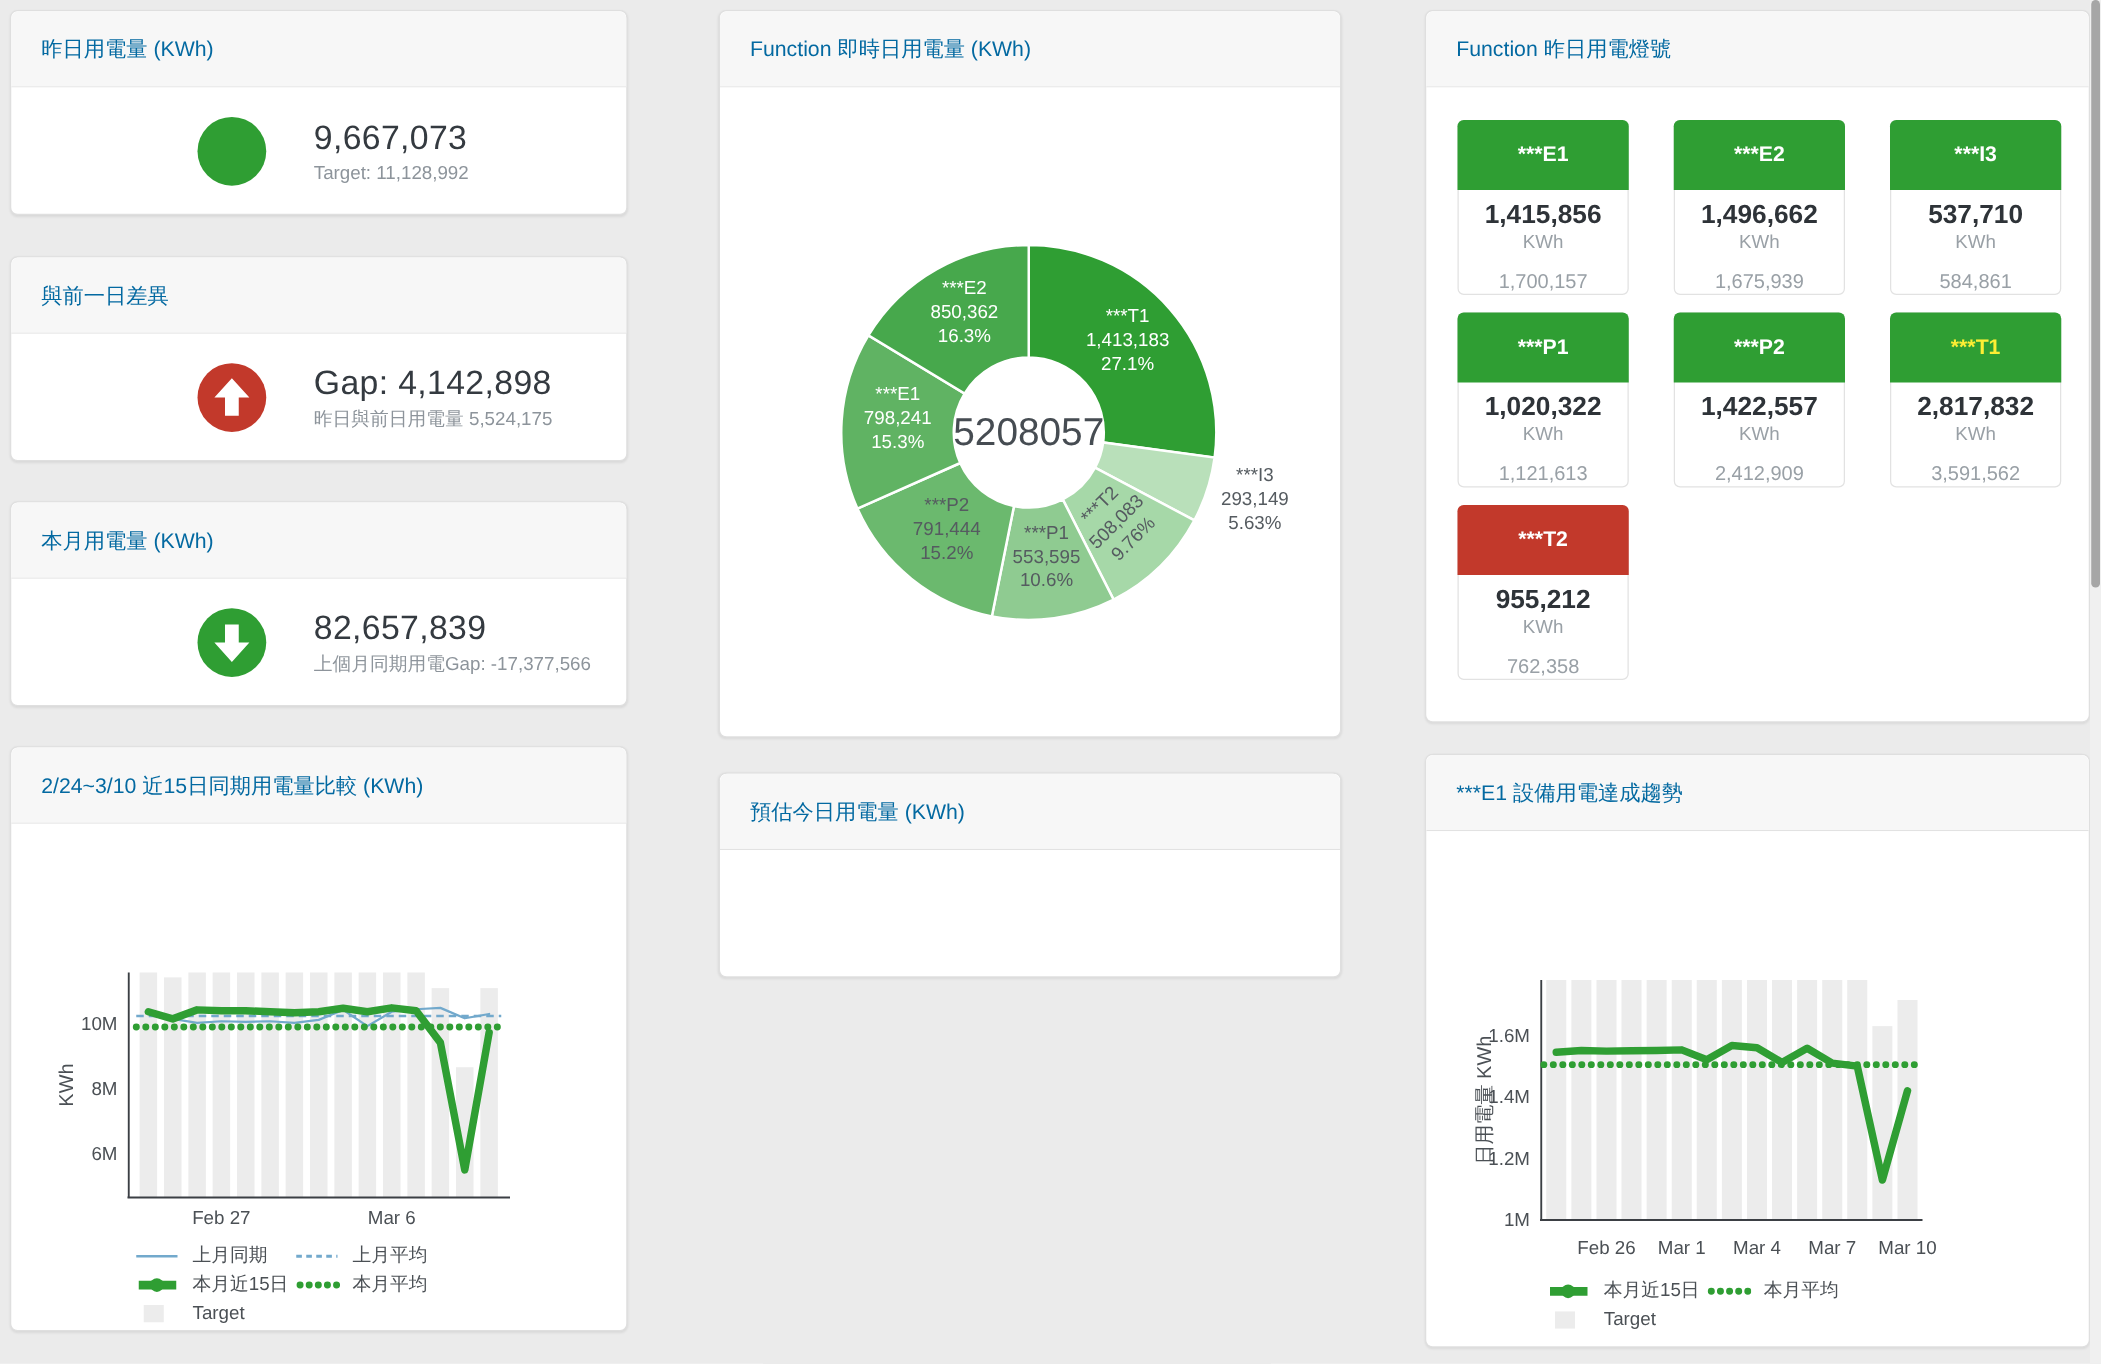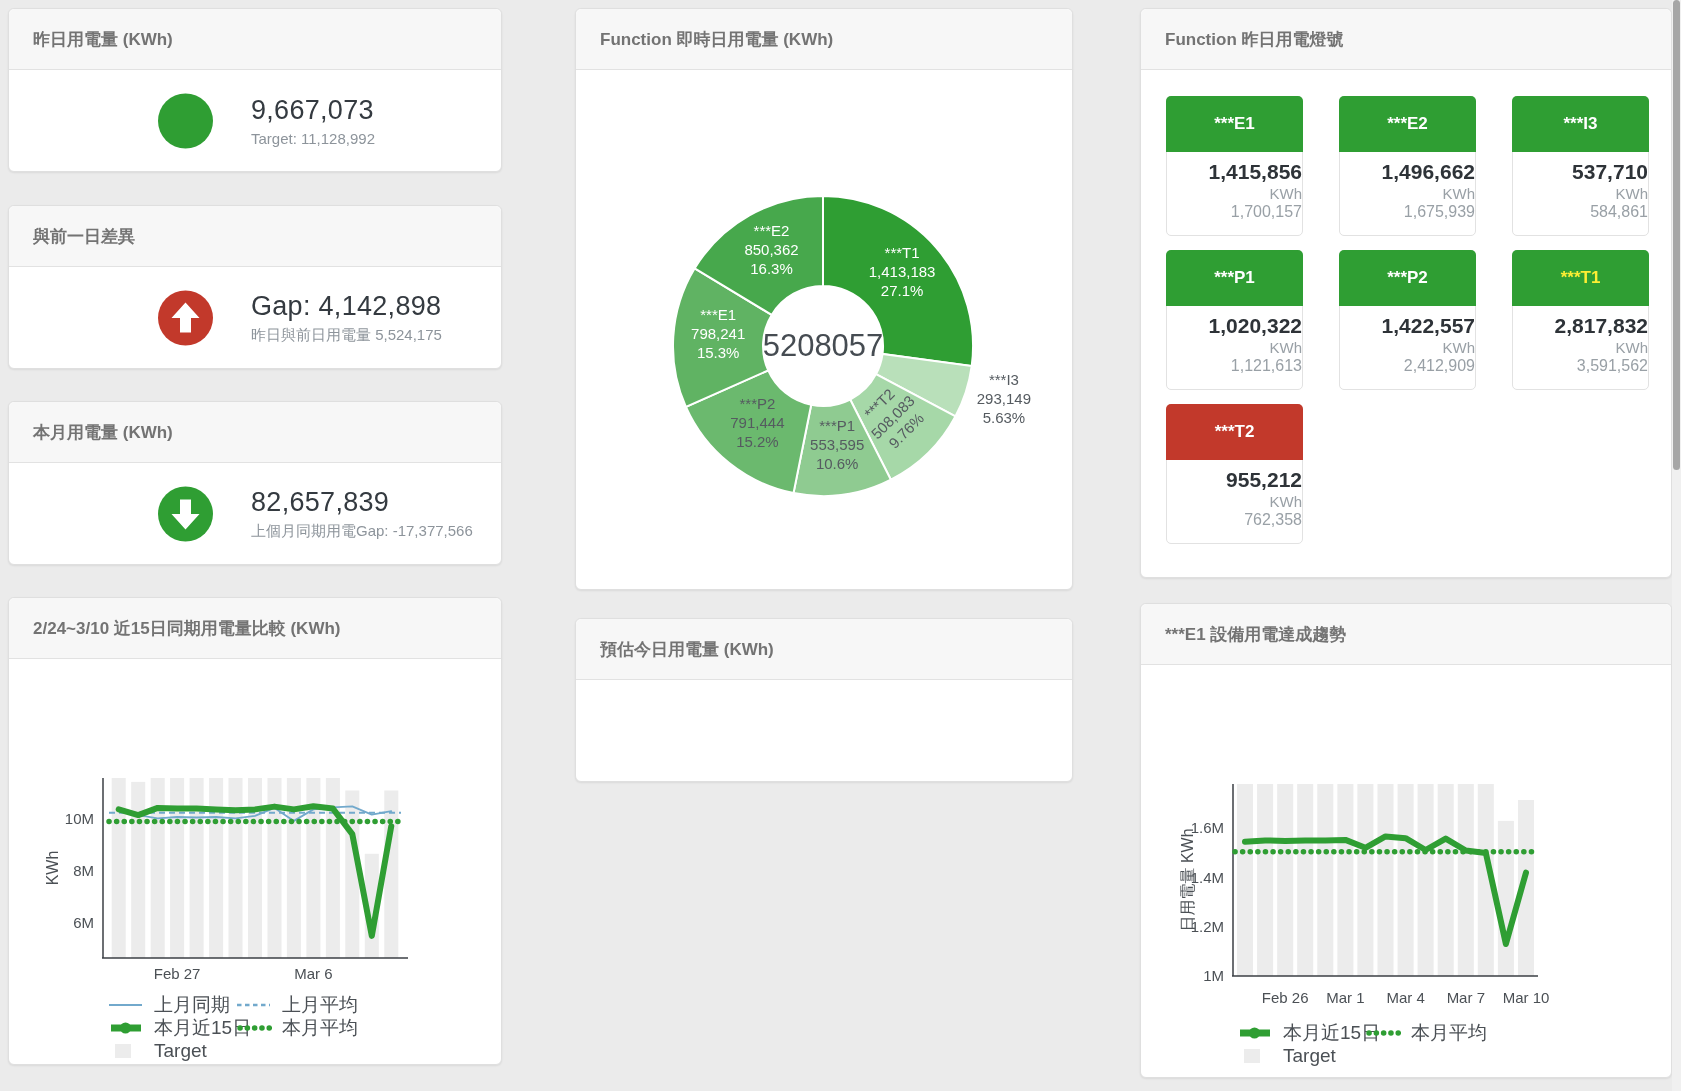--- a/index.html
+++ b/index.html
@@ -2,21 +2,21 @@
 <html><head>
 <meta charset="utf-8">
 <style>
   html,body{margin:0;padding:0}
   .page{position:relative;width:1681px;height:1091px;background:#ebebeb;overflow:hidden;
         font-family:"Liberation Sans","DejaVu Sans",sans-serif;color:#343a40}
   .card{position:absolute;background:#fff;border:1px solid #dfdfdf;border-radius:6px;
         box-shadow:0 1px 2px rgba(0,0,0,.08);box-sizing:border-box}
   .card-header{height:61px;display:flex;align-items:center;padding:0 24px;background:#f7f7f7;
         border-bottom:1px solid #e2e2e2;border-radius:6px 6px 0 0;box-sizing:border-box}
-  .card-title{font-size:17px;font-weight:700;color:#737373;white-space:nowrap}
+  .card-title{font-size:17px;font-weight:400;color:#0369a1;white-space:nowrap}
   .card-body{position:relative;height:calc(100% - 61px)}
   .chart-svg{position:absolute;left:0;top:0}
   
   .stat-circle{position:absolute;left:149px;top:50%;transform:translateY(-50%);
         width:55px;height:55px;border-radius:50%;display:flex;align-items:center;justify-content:center}
   .bg-green{background:#2f9e33}.bg-red{background:#c2392b}
   .stat-text{position:absolute;left:242px;top:50%;transform:translateY(-50%)}
   .stat-value{font-size:27px;font-weight:400;color:#343a40;white-space:nowrap;letter-spacing:.3px}
   .stat-sub{font-size:15px;color:#8d949b;margin-top:4px;white-space:nowrap}
   .est .stat-circle{left:277px}
@@ -24,32 +24,32 @@
   
   .donut-center{position:absolute;left:247px;top:276px;transform:translate(-50%,-50%);
         font-size:31px;color:#464c52;white-space:nowrap}
   .dlabel{font-size:15px}
   
   .tiles{position:absolute;left:25px;top:26px;display:grid;grid-template-columns:repeat(3,137px);
         column-gap:36px;row-gap:14px}
   .tile{height:140px;border:1px solid #e2e2e2;border-radius:5px;background:#fff;box-sizing:border-box}
   .tile-header{height:56px;margin:-1px -1px 0 -1px;border-radius:5px 5px 0 0;display:flex;align-items:center;
         justify-content:center;font-size:17px;font-weight:700}
-  .tile-body{text-align:right}
+  .tile-body{text-align:center}
   .tile-value{margin-top:8px;font-size:21px;font-weight:700;color:#2e3338;white-space:nowrap}
   .tile-unit{margin-top:1px;font-size:15px;color:#99a0a6}
-  .tile-target{margin-top:1px;font-size:16px;color:#99a0a6}
+  .tile-target{margin-top:15px;font-size:16px;color:#99a0a6}
   .text-white{color:#fff}.text-yellow{color:#fdee34}
   
   .tick{font-size:15px;fill:#4b5055}
   .ylab{font-size:16px;fill:#4b5055}
   
   .legend{position:absolute}
   .legend-row{display:flex;height:23px;align-items:center}
-  .legend-item{display:flex;align-items:center;width:128px;font-size:19px;color:#4b5055;cursor:pointer;white-space:nowrap}
+  .legend-item{display:flex;align-items:center;width:128px;font-size:15px;color:#4b5055;cursor:pointer;white-space:nowrap}
   .legend-item svg{margin-right:10px;flex:0 0 auto}
   
   .scrollbar-track{position:absolute;right:0;top:0;width:9px;height:100%;background:#f0f0f0}
   .scrollbar-thumb{position:absolute;left:1px;top:0;width:7px;height:470px;background:#a6a6a6;border-radius:4px}
 </style>
 </head>
 <body>
 
 <div class="page">
 

